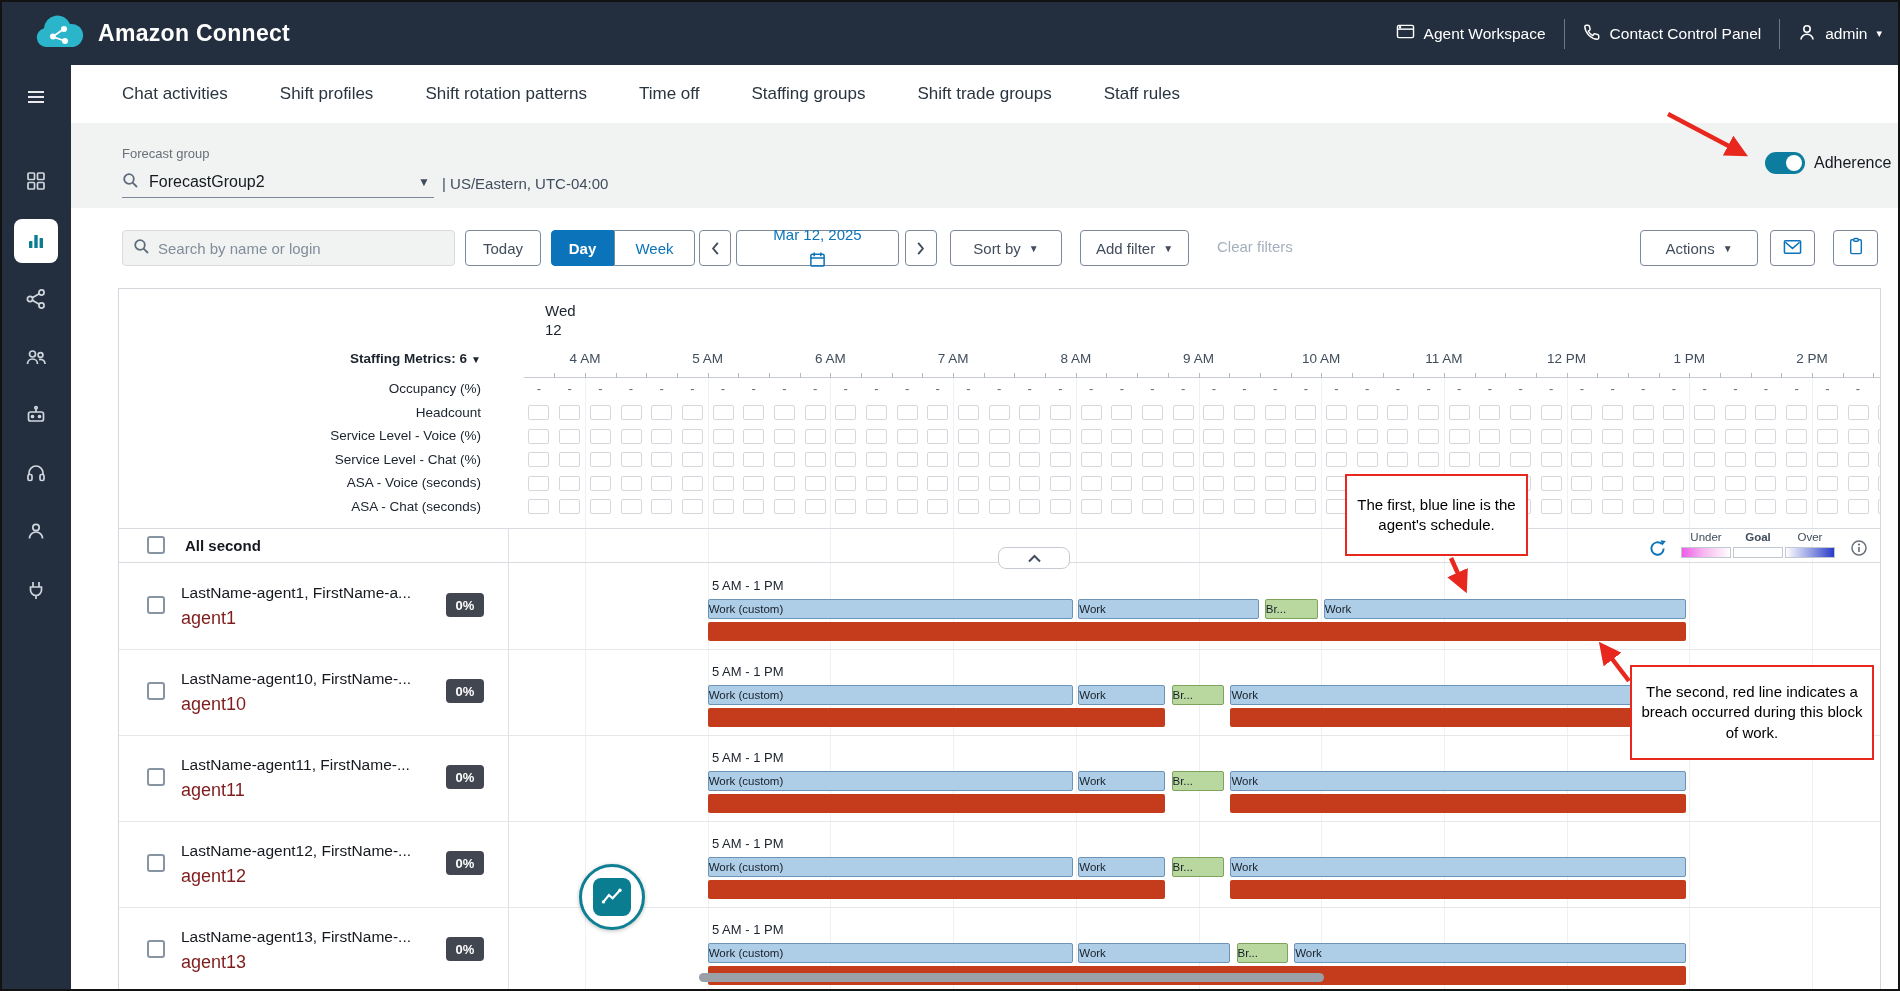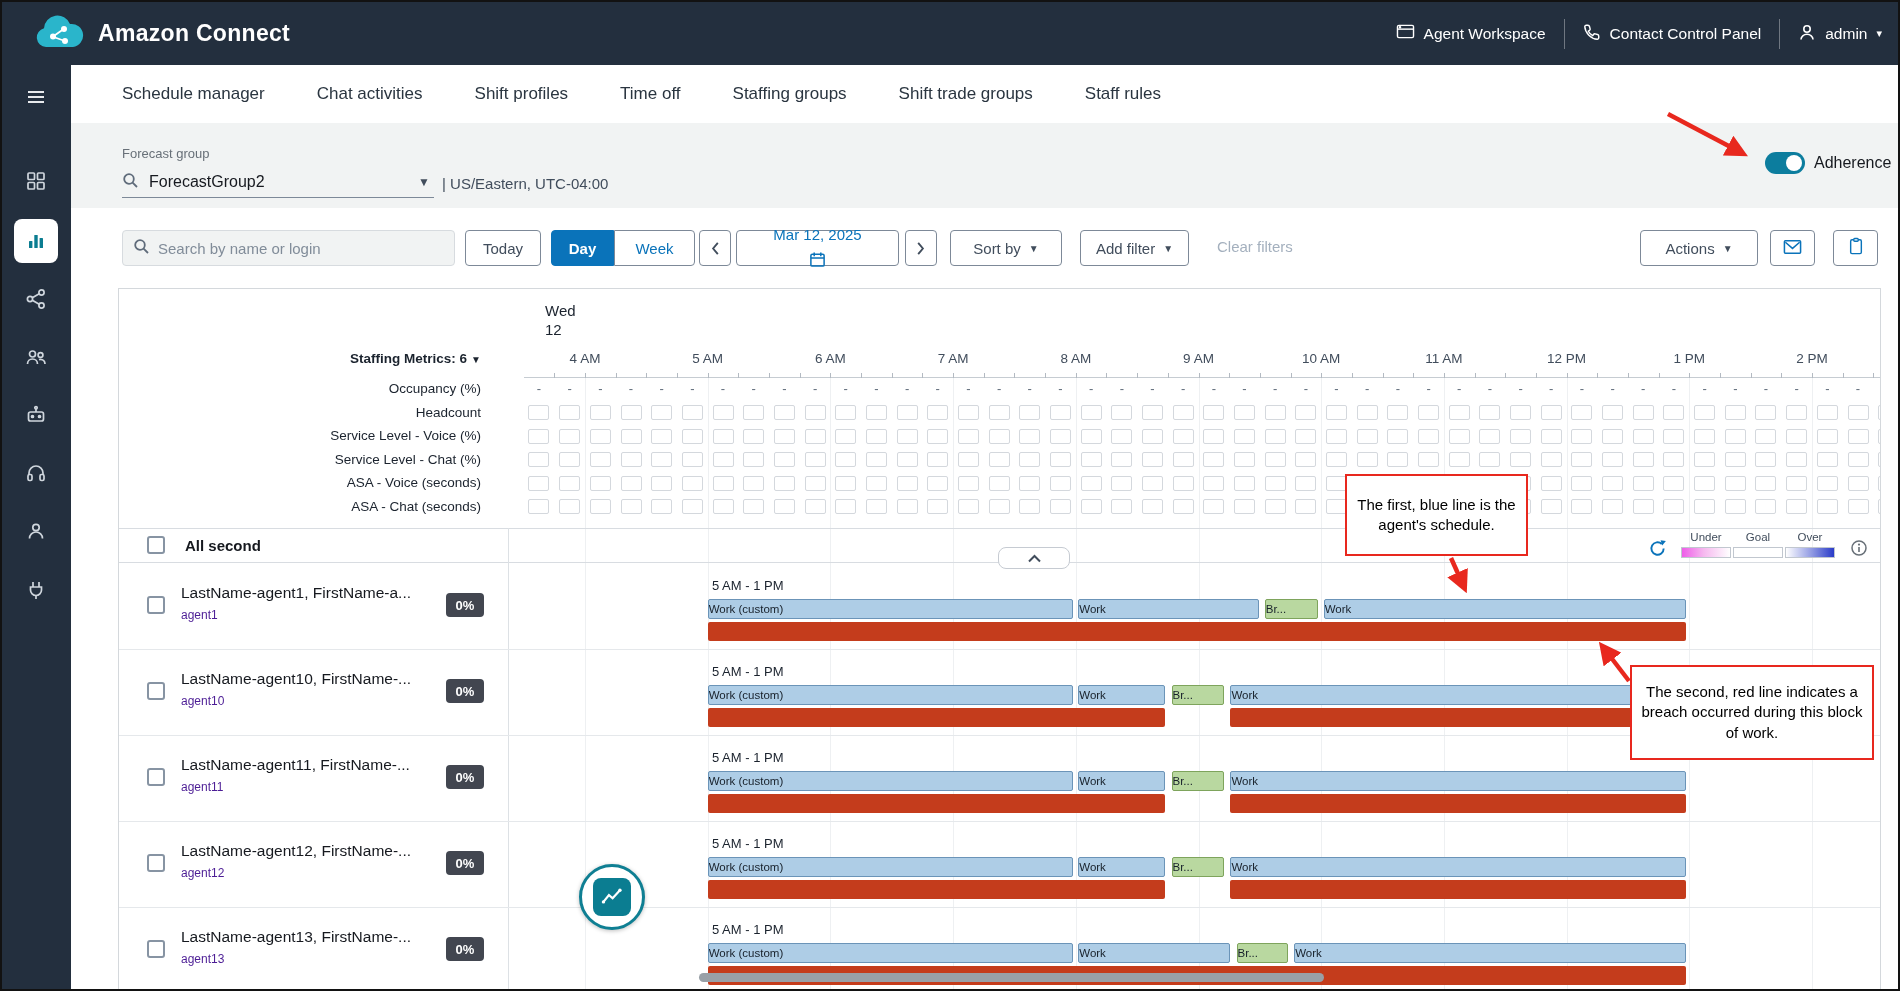--- a/index.html
+++ b/index.html
@@ -69,21 +69,21 @@
   .allstaff{position:absolute;left:66px;top:248px;font-size:15px;font-weight:bold;color:#16191f;}
   .collapse{position:absolute;left:879px;top:258px;width:72px;height:22px;background:#fff;border:1px solid #c6cbd2;border-radius:8px;display:flex;align-items:center;justify-content:center;z-index:6;cursor:pointer;}
   .refresh{position:absolute;left:1529px;top:250px;z-index:6;cursor:pointer;}
   .lglabel{position:absolute;top:242px;width:50px;text-align:center;font-size:11.5px;color:#414d5c;z-index:6;}
   .sw{position:absolute;top:258px;width:50px;height:11px;border:1px solid #c1c7cf;z-index:6;}
   .sw-under{background:linear-gradient(to right,#ee5ce8,#f6b8ef 45%,#ffffff);}
   .sw-goal{background:#fff;}
   .sw-over{background:linear-gradient(to right,#ffffff,#8d97e2 55%,#2a3bc8);}
   .infoicon{position:absolute;left:1732px;top:251px;z-index:6;cursor:pointer;}
   .aname{position:absolute;font-size:15.5px;color:#16191f;white-space:nowrap;}
-  .alogin{position:absolute;font-size:12px;color:#4c1d95;}
+  .alogin{position:absolute;font-size:18px;color:#7f1d1d;}
   .abadge{position:absolute;width:38px;height:24px;background:var(--badge,#424650);color:#fff;font-size:13px;font-weight:bold;border-radius:4px;display:flex;align-items:center;justify-content:center;}
   .shiftlab{position:absolute;font-size:13px;color:#1b232e;}
   .seg{position:absolute;height:20px;border:1px solid;border-radius:2px;font-size:11.5px;line-height:18px;color:#17202a;overflow:hidden;white-space:nowrap;z-index:3;}
   .breachbar{position:absolute;height:19px;border-radius:2px;z-index:3;}
 
   
   .fab{position:absolute;left:577px;top:862px;width:66px;height:66px;border-radius:50%;background:#fff;border:3px solid #0f7f93;display:flex;align-items:center;justify-content:center;z-index:40;box-shadow:0 1px 4px rgba(0,0,0,.25);}
   .fab-inner{width:38px;height:38px;border-radius:8px;background:#0b7d91;display:flex;align-items:center;justify-content:center;}
   .note{position:absolute;background:#fff;border:2px solid var(--ared,#e8281e);color:#000;font-size:15px;line-height:1.35;display:flex;align-items:center;justify-content:center;text-align:center;z-index:55;padding:6px 9px;}
   .note1{left:1343px;top:472px;width:183px;min-height:82px;}
@@ -203,23 +203,23 @@
     <div class="sicon" style="top:503px;">
       <svg width="22" height="22" viewBox="0 0 22 22" stroke="currentColor" stroke-width="1.7" fill="none">
           <path d="M8 3v5M14 3v5"></path>
           <path d="M5.5 8h11v3a5.5 5.5 0 0 1-11 0z"></path>
           <path d="M11 16.5V20"></path>
         </svg>
     </div>
   </nav>
 
   <div class="tabs" id="tabs">
-      <div class="tab">Schedule manager</div>
       <div class="tab">Chat activities</div>
       <div class="tab">Shift profiles</div>
+      <div class="tab">Shift rotation patterns</div>
       <div class="tab">Time off</div>
       <div class="tab">Staffing groups</div>
       <div class="tab">Shift trade groups</div>
       <div class="tab">Staff rules</div>
     </div>
 
   <div class="band">
     <div class="fg-label">Forecast group</div>
     <div class="fg-select">
       <span>
@@ -321,21 +321,21 @@
           <path d="M3 8.5L8.5 3 14 8.5"></path>
         </svg>
     </div>
     <div class="refresh">
       <svg width="19" height="19" viewBox="0 0 20 20">
           <path d="M16.5 10a6.5 6.5 0 1 1-2-4.7" fill="none" stroke="#0a73ba" stroke-width="2"></path>
           <polygon points="13.2,1.2 18.8,2.2 15,6.8" fill="#0a73ba"></polygon>
         </svg>
     </div>
     <div class="lglabel" style="left:1562px;">Under</div>
-    <div class="lglabel" style="left:1614px;">Goal</div>
+    <div class="lglabel" style="left:1614px;font-weight:bold;">Goal</div>
     <div class="lglabel" style="left:1666px;">Over</div>
     <div class="sw sw-under" style="left:1562px;"></div>
     <div class="sw sw-goal" style="left:1614px;"></div>
     <div class="sw sw-over" style="left:1666px;"></div>
     <div class="infoicon">
       <svg width="16" height="16" viewBox="0 0 16 16">
           <circle cx="8" cy="8" r="7" fill="none" stroke="#687078" stroke-width="1.5"></circle>
           <rect x="7.2" y="7" width="1.6" height="5" fill="#687078"></rect>
           <circle cx="8" cy="4.6" r="1.1" fill="#687078"></circle>
         </svg>

